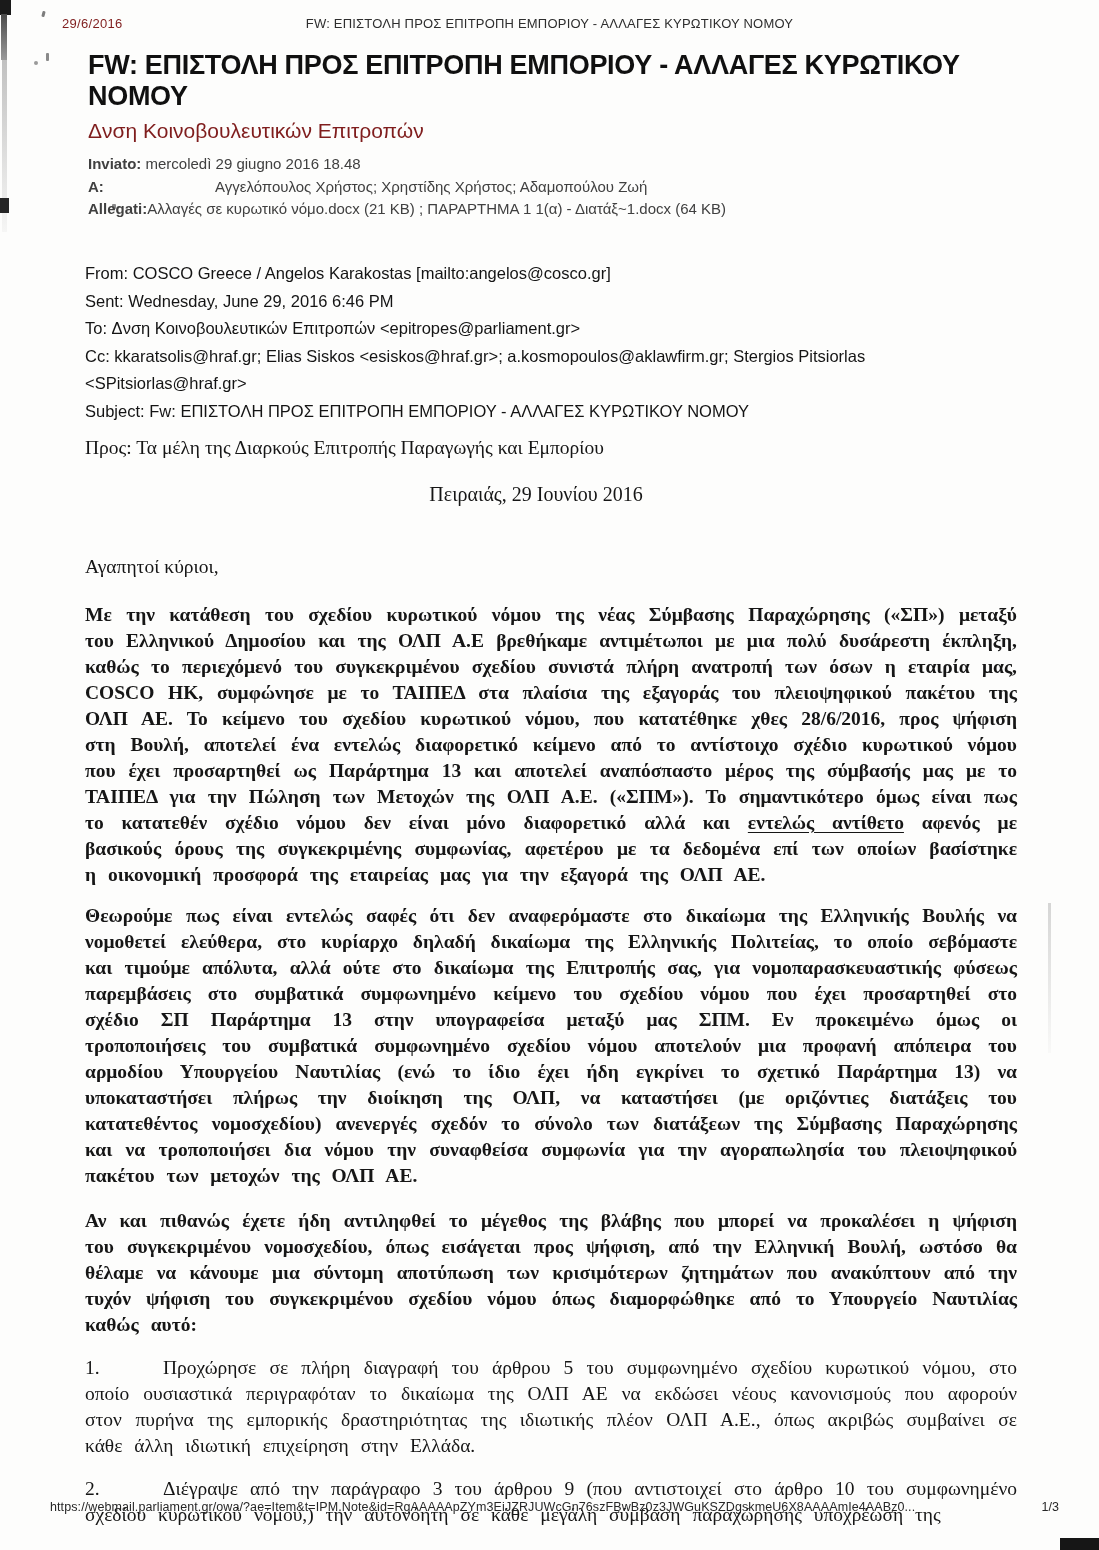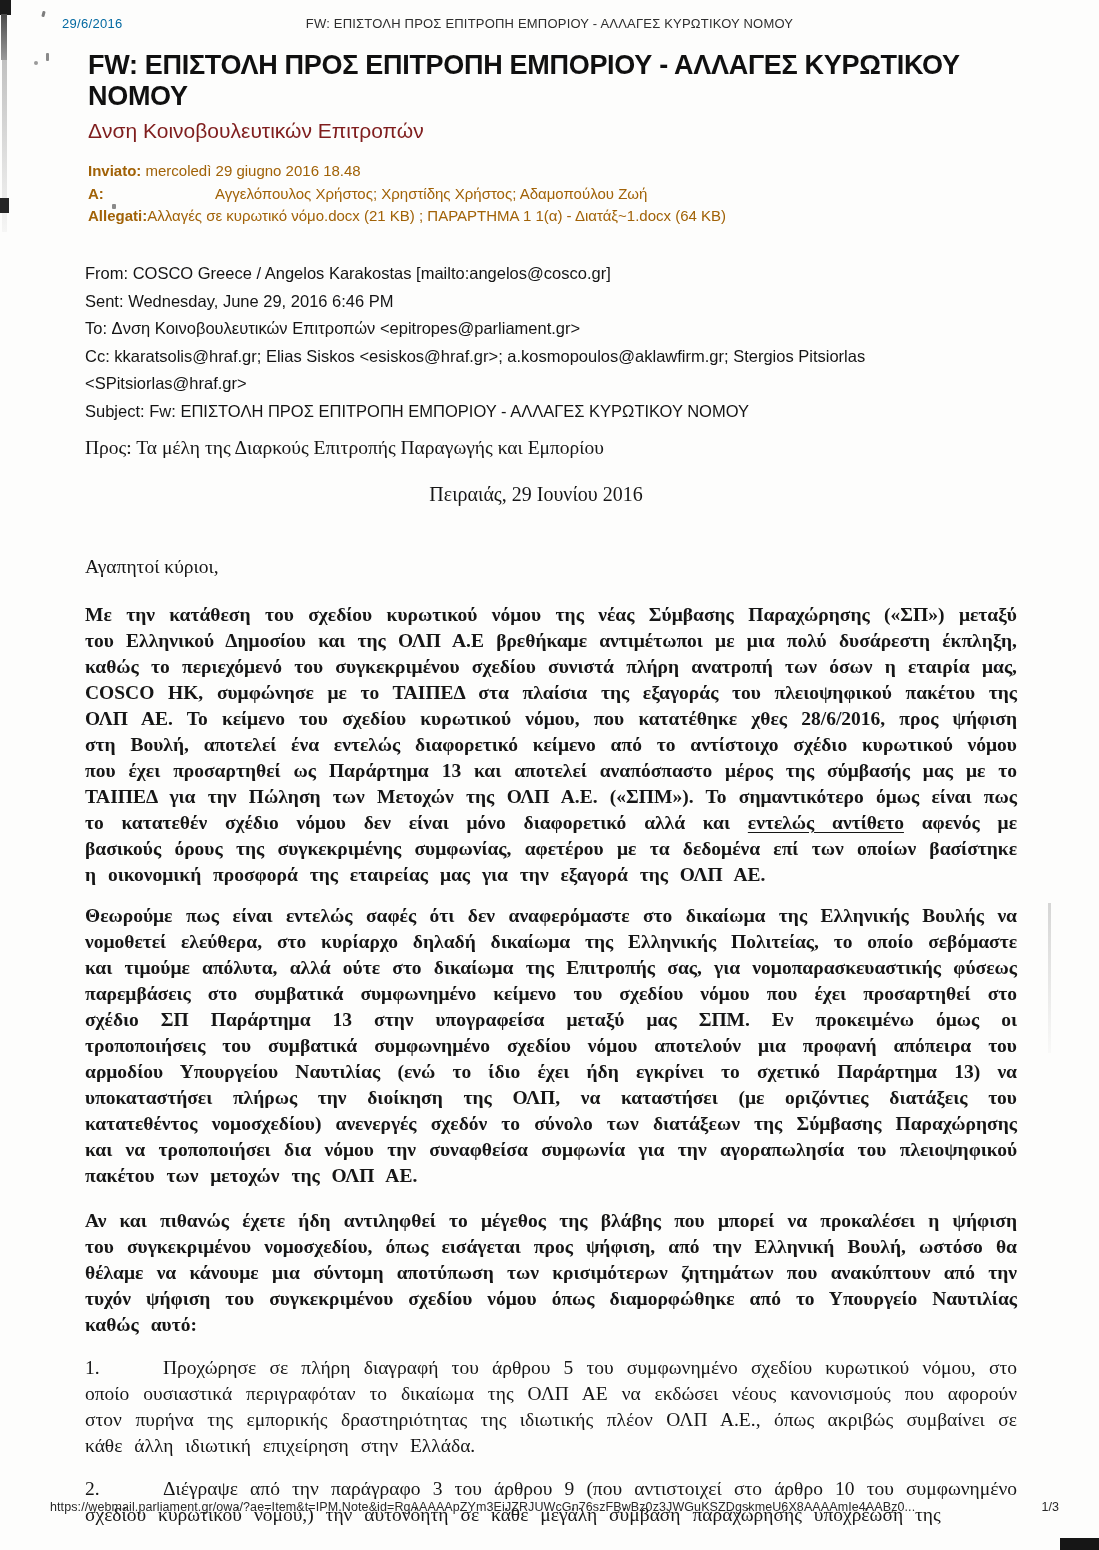--- a/index.html
+++ b/index.html
@@ -9,21 +9,21 @@
     width:1099px;height:1550px;
     margin:0 auto;
     background:#fdfdfc;
     overflow:hidden;
     color:#1b1b1b;
     -webkit-font-smoothing:antialiased;
   }
   
   .print-date{
     position:absolute;left:62px;top:16px;
-    font:13px "Liberation Sans",sans-serif;color:#0369a1;letter-spacing:.3px;
+    font:13px "Liberation Sans",sans-serif;color:#7f1d1d;letter-spacing:.3px;
   }
   .print-title{
     position:absolute;left:0;top:16px;width:100%;text-align:center;
     font:13px "Liberation Sans",sans-serif;color:#2e2e2e;letter-spacing:.2px;
   }
   .page-footer{
     position:absolute;left:50px;right:40px;top:1500px;
     display:flex;justify-content:space-between;align-items:flex-start;
     font:12.5px "Liberation Sans",sans-serif;color:#262626;
   }
@@ -33,21 +33,21 @@
   .email-header{position:absolute;left:88px;top:50px;right:58px;}
   .email-title{
     margin:0;
     font:bold 27px/31px "Liberation Sans",sans-serif;
     color:#101010;letter-spacing:-.3px;
   }
   .email-sender{
     margin-top:7px;
     font:21px/24px "Liberation Sans",sans-serif;color:#7f1d1d;
   }
-  .email-meta{margin-top:17px;font:15px/22.5px "Liberation Sans",sans-serif;color:#a16207;}
+  .email-meta{margin-top:10px;font:15px/22.5px "Liberation Sans",sans-serif;color:#404040;}
   .email-meta .row{white-space:nowrap;}
   .email-meta .lbl{font-weight:bold;}
   .email-meta .row.to-row .lbl{display:inline-block;width:127px;}
   
   .fwd-header{
     position:absolute;left:85px;top:260px;width:945px;
     font:16.5px/27.5px "Liberation Sans",sans-serif;color:#141414;
   }
   .fwd-header p{margin:0;}
   .fwd-header .lbl{font-weight:normal;}

